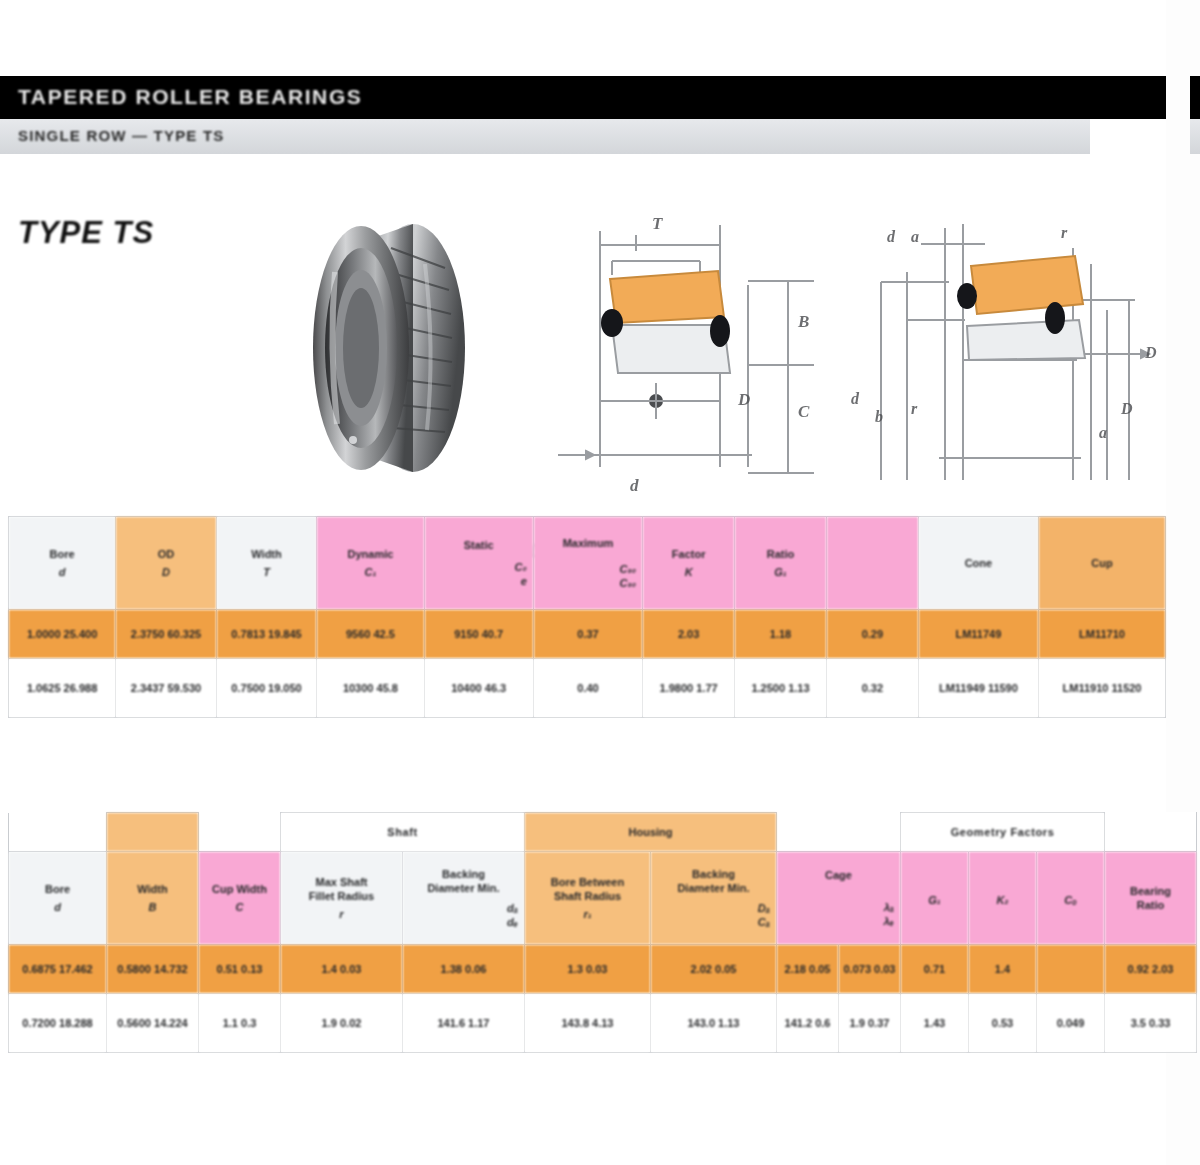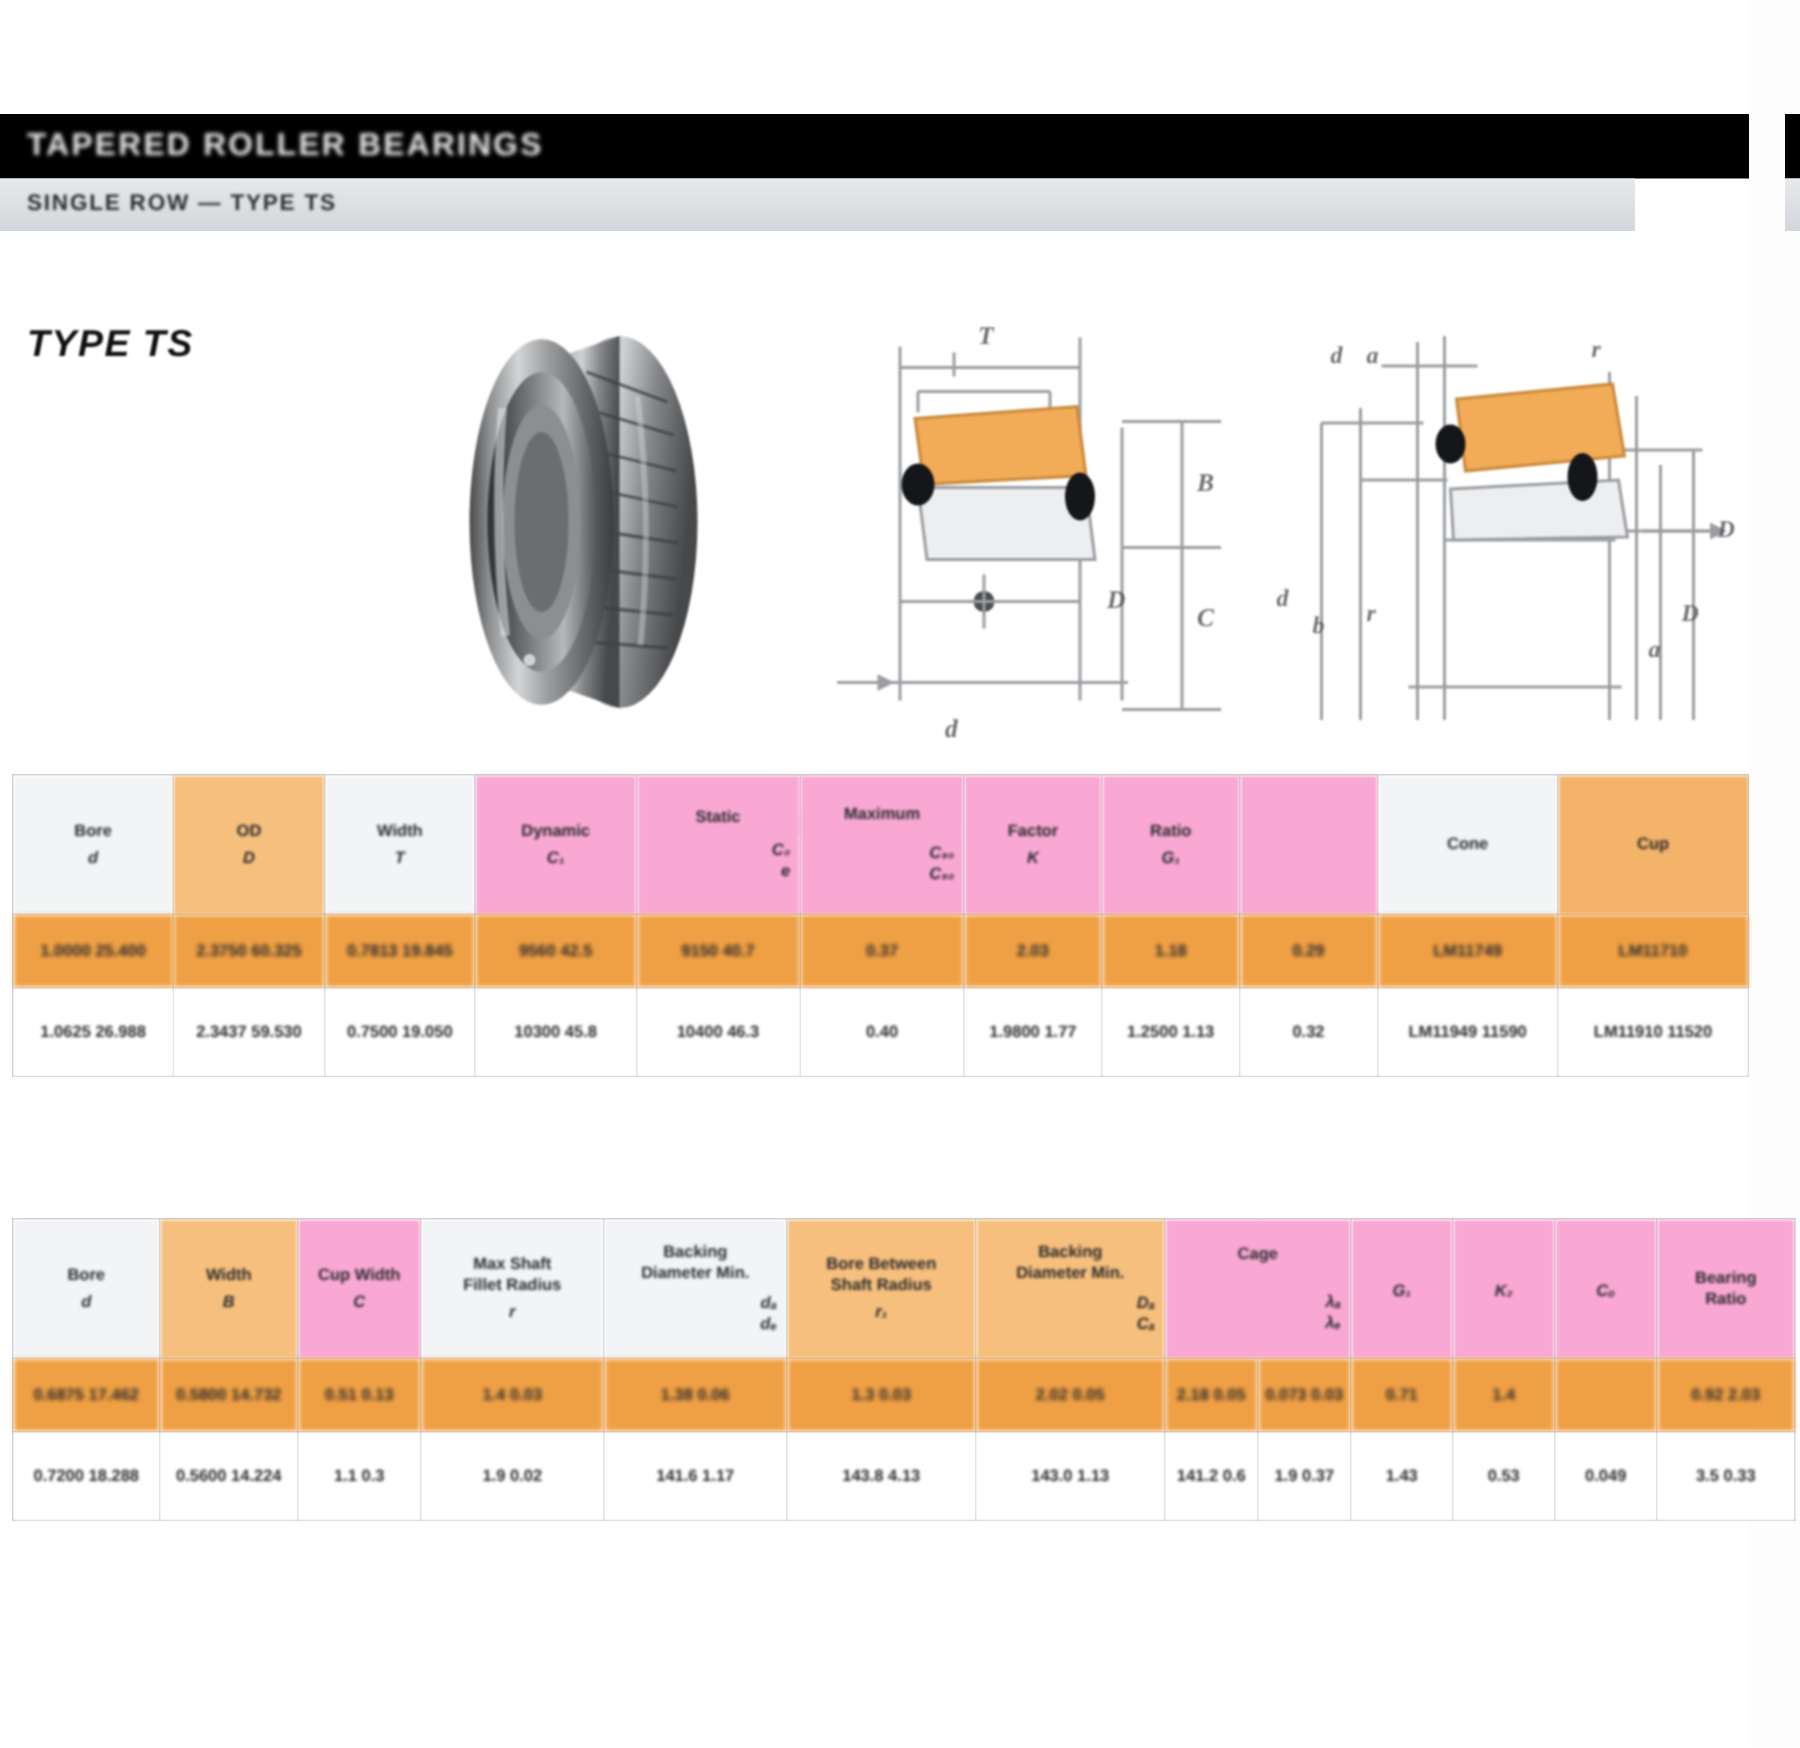--- a/index.html
+++ b/index.html
@@ -40,21 +40,21 @@
   }
   .graybar-title{
     position:absolute;left:18px;top:8px;
     font-size:15px;font-weight:bold;letter-spacing:1.2px;color:#2a2a2a;
     filter:blur(1.15px);white-space:nowrap;
   }
 
   
   #type-label{
     position:absolute;left:18px;top:215px;
-    font-size:25px;font-weight:bold;font-style:italic;letter-spacing:1px;
+    font-size:31px;font-weight:bold;font-style:italic;letter-spacing:1px;
     color:#111;filter:blur(0.85px);white-space:nowrap;
   }
 
   
   #photo-wrap{position:absolute;left:295px;top:212px;width:190px;height:272px;}
   #photo-wrap svg{display:block;filter:blur(0.7px);}
 
   
   .diagram{position:absolute;}
   .diagram svg{display:block;filter:blur(0.55px);}
@@ -439,20 +439,30 @@
         <col style="width:126px">
       <col style="width:62px">
         <col style="width:62px">
       <col style="width:68px">
         <col style="width:68px">
         <col style="width:68px">
       <col style="width:92px">
     </colgroup>
     <tbody>
 
+      <tr>
+        <td class="grp blank"></td>
+        <td class="sub orange" style="height:38px"></td>
+        <td class="grp blank"></td>
+        <td class="grp white" colspan="2">Shaft</td>
+        <td class="sub orange" colspan="2" style="height:38px;filter:blur(0.95px)">Housing</td>
+        <td class="grp blank" colspan="2"></td>
+        <td class="grp white" colspan="3">Geometry Factors</td>
+        <td class="grp blank"></td>
+      </tr>
 
       <tr>
         <td class="sub tint">
           <span class="l1">Bore</span>
           <span class="l3 sym">d</span>
         </td>
         <td class="sub orange">
           <span class="l1">Width</span>
           <span class="l3 sym">B</span>
         </td>

